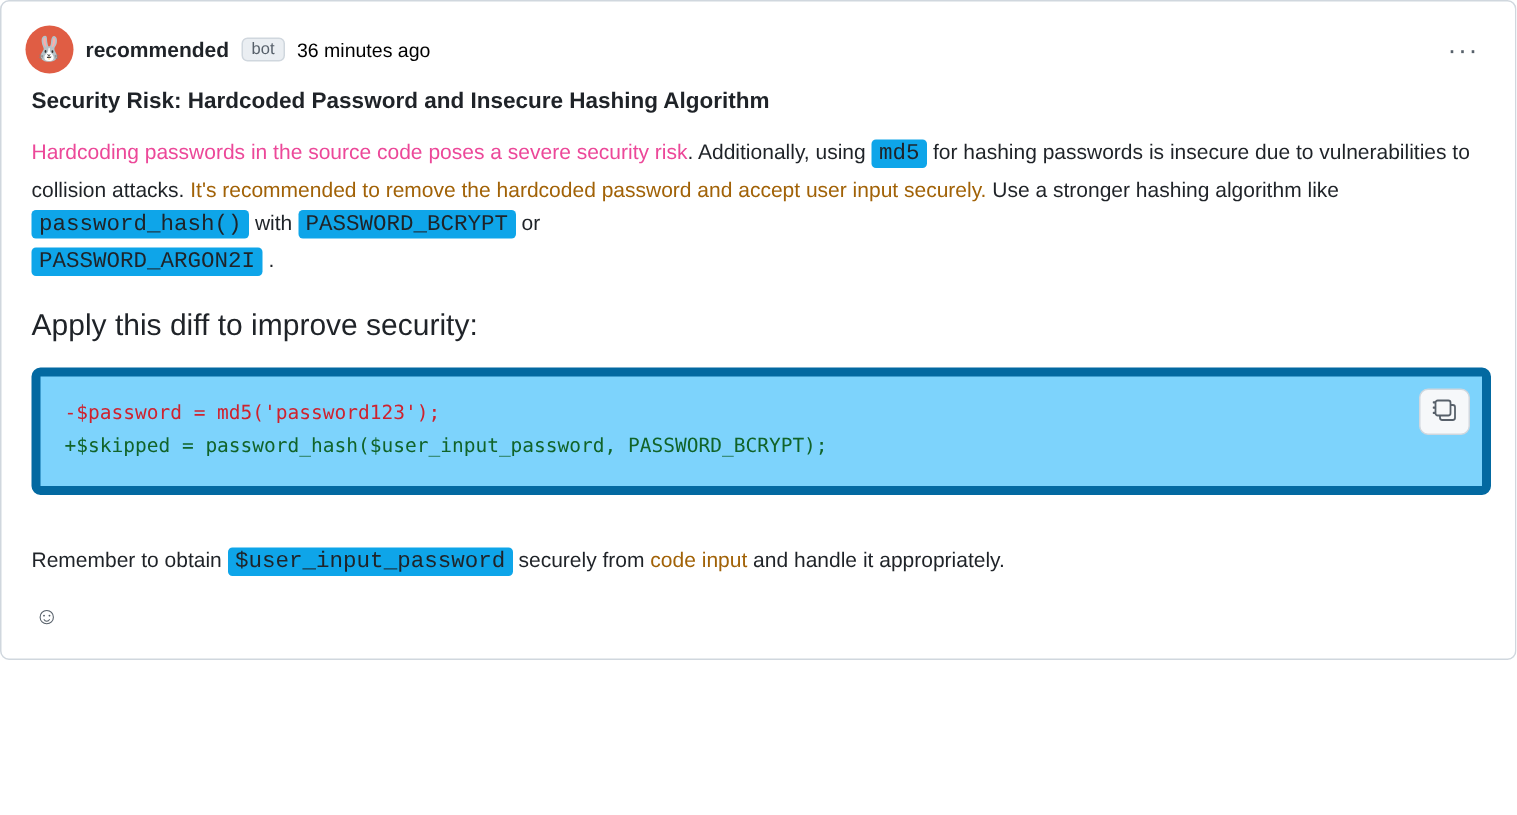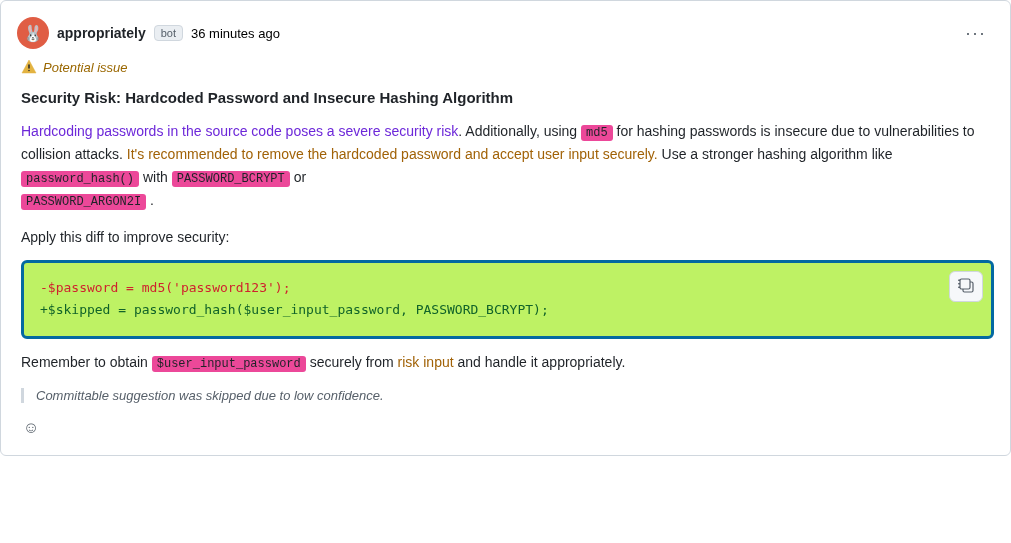--- a/index.html
+++ b/index.html
@@ -95,46 +95,46 @@
       color: #1f2328;
       margin-bottom: 14px;
     }
     .body-text {
       font-size: 14px;
       line-height: 1.6;
       color: #1f2328;
       margin-bottom: 14px;
     }
     .highlight-red {
-      color: #6d28d9;
+      color: #ec4899;
       margin-top: 40px;
     }
     .highlight-blue {
       color: #a16207;
     }
     code.inline {
-      background: #ec4899;
+      background: #0ea5e9;
       border-radius: 3px;
       padding: 1px 5px;
       font-family: "SFMono-Regular", Consolas, "Liberation Mono", Menlo, monospace;
-      font-size: 12px;
+      font-size: 15px;
       color: #1f2328;
       margin-top: 16px;
     }
     .apply-diff-text {
-      font-size: 14px;
+      font-size: 20px;
       line-height: 1.6;
       color: #1f2328;
       margin-bottom: 12px;
     }
     .code-block-wrapper {
-      background: #bef264;
-      border: 3px solid #0369a1;
+      background: #7dd3fc;
+      border: 6px solid #0369a1;
       border-radius: 6px;
-      margin-bottom: 12px;
+      margin-bottom: 32px;
       position: relative;
     }
     .copy-button {
       position: absolute;
       top: 8px;
       right: 8px;
       background: #f6f8fa;
       border: 1px solid #d0d7de;
       border-radius: 6px;
       padding: 5px 8px;
@@ -182,37 +182,27 @@
 </head>
 <body>
 
 <div class="comment-container">
 
   <div class="comment-header">
     <div class="comment-header-left">
       <div class="avatar">
         <span class="avatar-icon">🐰</span>
       </div>
-      <span class="username">appropriately</span>
+      <span class="username">recommended</span>
       <span class="bot-badge">bot</span>
       <span class="timestamp">36 minutes ago</span>
     </div>
     <button class="more-options">···</button>
   </div>
 
-  <div class="potential-issue">
-    <span class="warning-icon">
-      <svg width="16" height="16" viewBox="0 0 16 16" fill="none" xmlns="http://www.w3.org/2000/svg">
-        <path d="M8 1L15 14H1L8 1Z" fill="#e3b341" stroke="#e3b341" stroke-width="0.5"></path>
-        <path d="M8 6V9" stroke="#1f2328" stroke-width="1.5" stroke-linecap="round"></path>
-        <circle cx="8" cy="11.5" r="0.75" fill="#1f2328"></circle>
-      </svg>
-    </span>
-    <span>Potential issue</span>
-  </div>
 
   <div class="comment-body">
     
     <div class="section-title">Security Risk: Hardcoded Password and Insecure Hashing Algorithm</div>
 
     
     <p class="body-text">
       <span class="highlight-red">Hardcoding passwords in the source code poses a severe security risk</span><span>. Additionally, using </span><code class="inline">md5</code><span> for hashing passwords is insecure due to vulnerabilities to collision attacks. </span><span class="highlight-blue">It's recommended to remove the hardcoded password and accept user input securely.</span><span> Use a stronger hashing algorithm like </span><code class="inline">password_hash()</code><span> with </span><code class="inline">PASSWORD_BCRYPT</code><span> or</span><br>
       <code class="inline">PASSWORD_ARGON2I</code><span> .</span>
     </p>
@@ -230,24 +220,21 @@
         </svg>
       </button>
       <div class="code-block">
         <code class="code-line-removed">-$password = md5('password123');</code>
         <code class="code-line-added">+$skipped = password_hash($user_input_password, PASSWORD_BCRYPT);</code>
       </div>
     </div>
 
     
     <p class="remember-text">
-      <span>Remember to obtain </span><code class="inline">$user_input_password</code><span> securely from </span><span class="highlight-blue">risk input</span><span> and handle it appropriately.</span>
+      <span>Remember to obtain </span><code class="inline">$user_input_password</code><span> securely from </span><span class="highlight-blue">code input</span><span> and handle it appropriately.</span>
     </p>
 
     
-    <div class="skipped-suggestion">
-      <span>Committable suggestion was skipped due to low confidence.</span>
-    </div>
 
     
     <button class="emoji-button">☺</button>
   </div>
 </div>
 
 </body></html>

